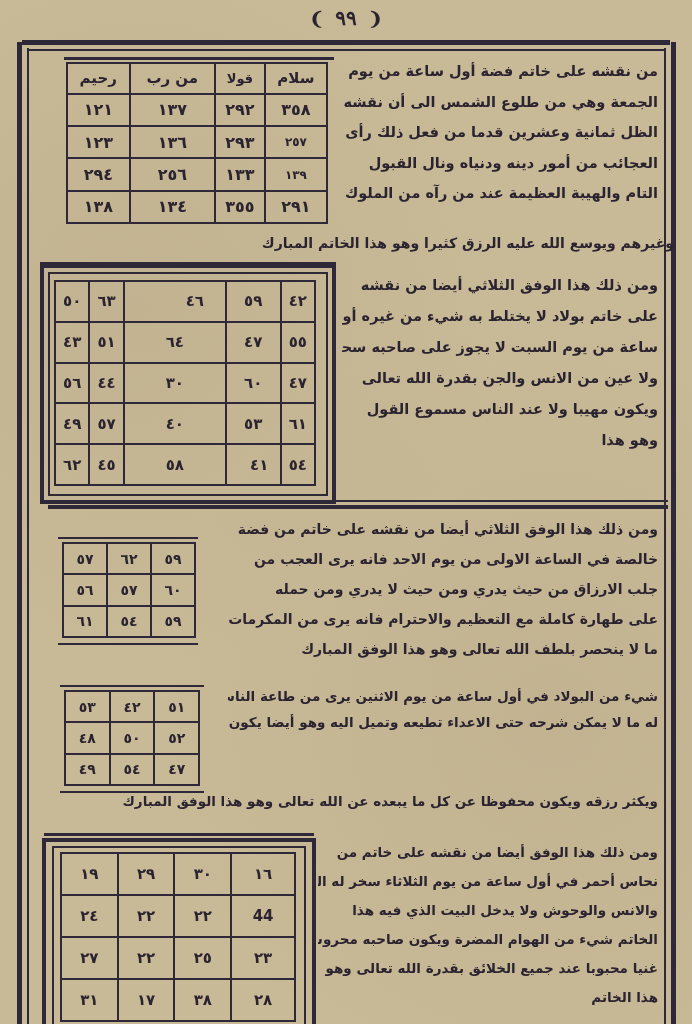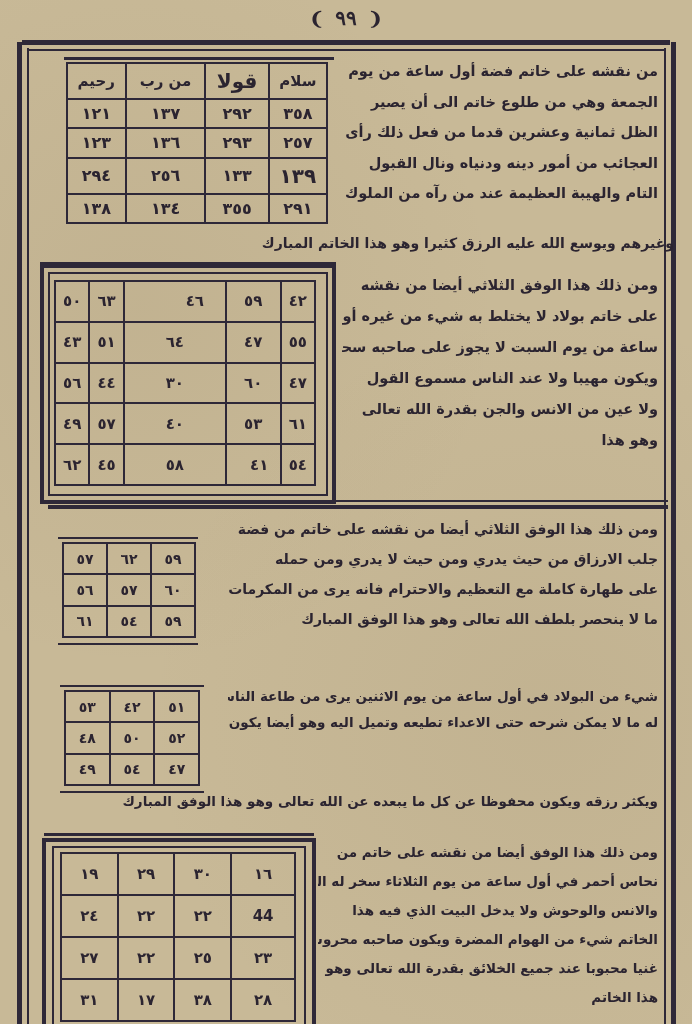--- a/index.html
+++ b/index.html
@@ -53,51 +53,51 @@
 
 <div class="rule frame-top1"></div>
 <div class="rule frame-top2"></div>
 <div class="rule frame-left1"></div>
 <div class="rule frame-left2"></div>
 <div class="rule frame-right1"></div>
 <div class="rule frame-right2"></div>
 
 <div class="para" style="left:340px; top:56px; width:318px; font-size:14.5px; line-height:30.5px;">
   <span>من نقشه على خاتم فضة أول ساعة من يوم</span>
-  <span>الجمعة وهي من طلوع خاتم الى أن يصير</span>
+  <span>الجمعة وهي من طلوع الشمس الى أن نقشه</span>
   <span>الظل ثمانية وعشرين قدما من فعل ذلك رأى</span>
   <span>العجائب من أمور دينه ودنياه ونال القبول</span>
   <span>التام والهيبة العظيمة عند من رآه من الملوك</span>
 </div>
 <div class="para" style="left:238px; top:230px; width:420px; font-size:14px; line-height:26px;margin-left:16px;">
   <span>وغيرهم ويوسع الله عليه الرزق كثيرا وهو هذا الخاتم المبارك</span>
 </div>
 <div class="rule" style="left:64px; top:57px; width:270px; height:3px;"></div>
 <table class="grid" style="left:66px; top:62px; width:262px; height:162px;">
   <tbody>
       <tr>
     <td style="font-size:15px;">سلام</td>
-    <td style="font-size:20px;margin-left:40px;">قولا</td>
+    <td style="font-size:13px;margin-left:40px;">قولا</td>
     <td style="font-size:15px;">من رب</td>
     <td style="font-size:15px;">رحيم</td>
   </tr>
   <tr>
     <td style="font-size:16px;">٣٥٨</td>
     <td style="font-size:16px;">٢٩٢</td>
     <td style="font-size:16px;">١٣٧</td>
     <td style="font-size:16px;">١٢١</td>
   </tr>
   <tr>
-    <td style="font-size:16px;">٢٥٧</td>
+    <td style="font-size:12px;">٢٥٧</td>
     <td style="font-size:16px;">٢٩٣</td>
     <td style="font-size:16px;">١٣٦</td>
     <td style="font-size:16px;">١٢٣</td>
   </tr>
   <tr>
-    <td style="font-size:20px;">١٣٩</td>
+    <td style="font-size:12px;">١٣٩</td>
     <td style="font-size:16px;">١٣٣</td>
     <td style="font-size:16px;">٢٥٦</td>
     <td style="font-size:16px;">٢٩٤</td>
   </tr>
   <tr>
     <td style="font-size:16px;">٢٩١</td>
     <td style="font-size:16px;">٣٥٥</td>
     <td style="font-size:16px;">١٣٤</td>
     <td style="font-size:16px;">١٣٨</td>
   </tr>
@@ -143,22 +143,22 @@
     <td style="font-size:15px;">٥٨</td>
     <td style="font-size:15px;">٤٥</td>
     <td style="font-size:15px;">٦٢</td>
   </tr>
 </tbody>
   </table>
 <div class="para" style="left:342px; top:270px; width:316px; font-size:14.5px; line-height:31px;">
   <span>ومن ذلك هذا الوفق الثلاثي أيضا من نقشه</span>
   <span>على خاتم بولاد لا يختلط به شيء من غيره أول</span>
   <span>ساعة من يوم السبت لا يجوز على صاحبه سحر</span>
+  <span>ولا عين من الانس والجن بقدرة الله تعالى</span>
   <span>ويكون مهيبا ولا عند الناس مسموع القول</span>
-  <span>ولا عين من الانس والجن بقدرة الله تعالى</span>
   <span>وهو هذا</span>
 </div>
 <div class="rule" style="left:56px; top:500px; width:612px; height:2px;"></div>
 <div class="rule" style="left:48px; top:505px; width:620px; height:4px;"></div>
 
 <div class="rule" style="left:58px; top:537px; width:140px; height:2px;"></div>
 <table class="grid" style="left:62px; top:542px; width:134px; height:96px;">
   <tbody>
       <tr>
     <td style="font-size:14px;">٥٩</td>
@@ -173,20 +173,21 @@
   <tr>
     <td style="font-size:14px;">٥٩</td>
     <td style="font-size:14px;">٥٤</td>
     <td style="font-size:14px;">٦١</td>
   </tr>
 </tbody>
   </table>
 <div class="rule" style="left:58px; top:643px; width:140px; height:2px;"></div>
 <div class="para" style="left:228px; top:514px; width:430px; font-size:14px; line-height:30px;">
   <span>ومن ذلك هذا الوفق الثلاثي أيضا من نقشه على خاتم من فضة</span>
+  <span>خالصة في الساعة الاولى من يوم الاحد فانه يرى العجب من</span>
   <span>جلب الارزاق من حيث يدري ومن حيث لا يدري ومن حمله</span>
   <span>على طهارة كاملة مع التعظيم والاحترام فانه يرى من المكرمات</span>
   <span>ما لا ينحصر بلطف الله تعالى وهو هذا الوفق المبارك</span>
 </div>
 
 <div class="rule" style="left:60px; top:685px; width:144px; height:2px;"></div>
 <table class="grid" style="left:64px; top:690px; width:136px; height:96px;">
   <tbody>
       <tr>
     <td style="font-size:14px;">٥١</td>

